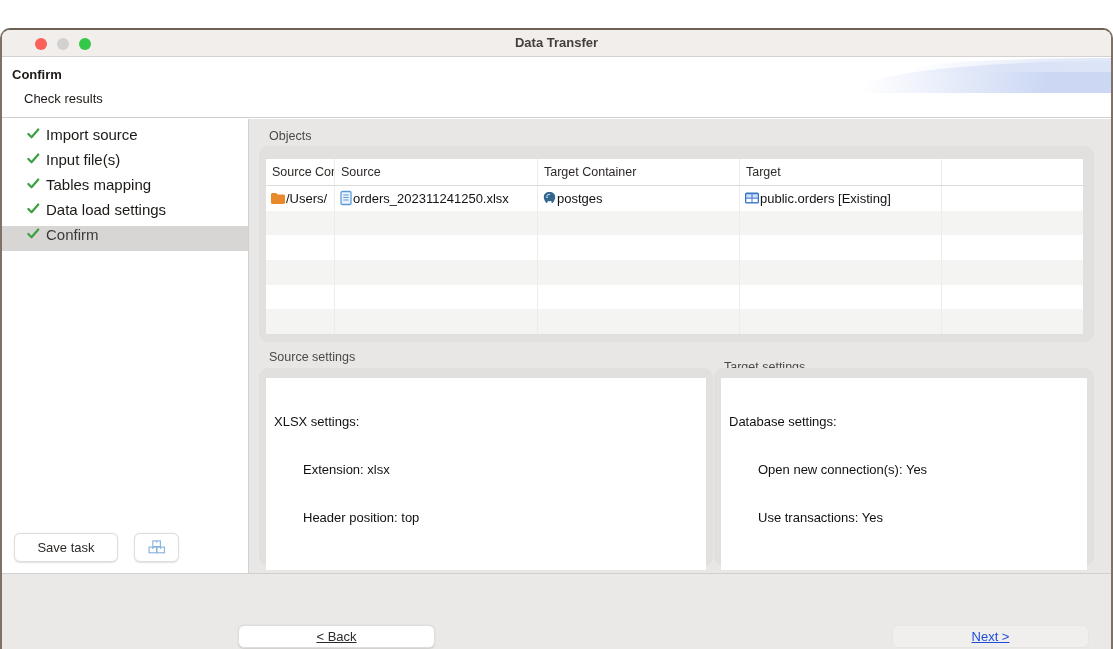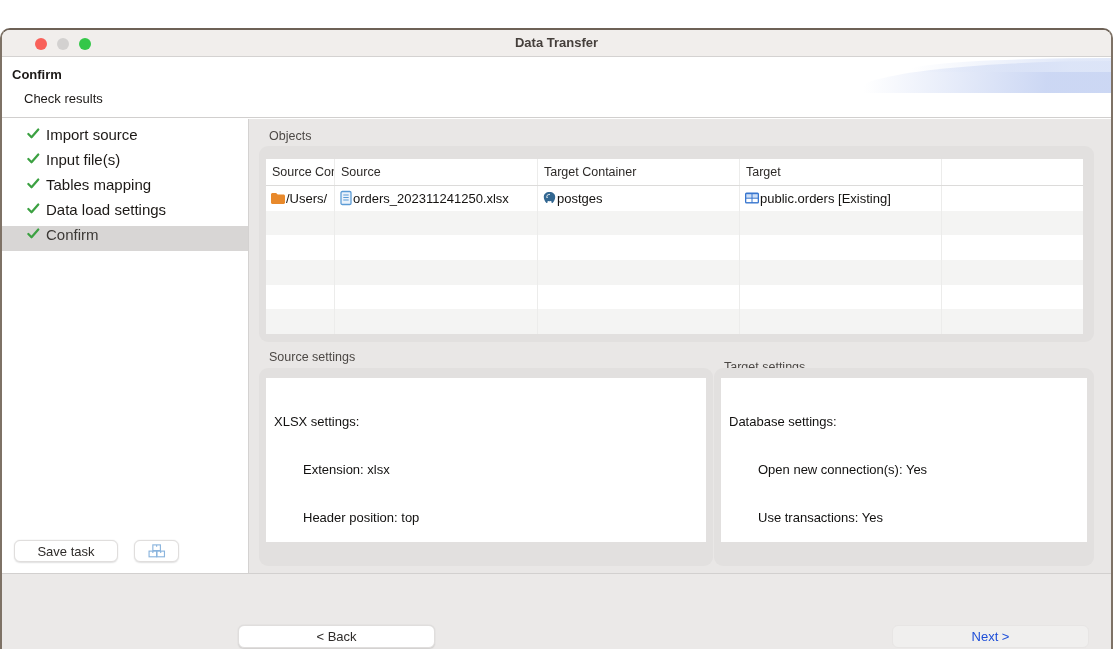--- a/index.html
+++ b/index.html
@@ -34,21 +34,21 @@
     border-top-left-radius:100% 100%; }
   
   .main { position:absolute; left:0; top:89px; right:0; bottom:102px; display:flex; }
   .sidebar { position:relative; width:247px; background:#fff; border-right:1px solid #d4d2d1; }
   .steps { padding-top:7px; }
   .step { display:flex; height:25px; padding-left:24px; font-size:15px; color:#1c1916; cursor:default; }
   .step.active { background:#d8d6d5; color:#3c3936; }
   .step svg { margin-right:5px; flex:0 0 auto; }
   .sb-buttons { position:absolute; left:12px; bottom:11px; display:flex; gap:16px; }
   .btn {
-    height:22px; background:#fff; border:1px solid #e0dedd; border-radius:6px;
+    height:29px; background:#fff; border:1px solid #e0dedd; border-radius:6px;
     font-size:13px; color:#2e2b29; font-family:inherit;
     box-shadow:0 0.5px 1.5px rgba(0,0,0,.12); display:inline-flex; align-items:center; justify-content:center;
   }
   .btn-save { width:104px; }
   .btn-icon { width:45px; }
   
   .content { position:relative; flex:1; background:#e9e7e6; }
   .group-label { position:absolute; font-size:12.5px; color:#4c4845; }
   .lbl-objects { left:20px; top:10px; }
   .lbl-source  { left:20px; top:231px;text-align:center; }
@@ -59,27 +59,27 @@
   .grp-target  { left:465px; top:249px; width:380px; height:198px; }
   
   .table { position:absolute; left:7px; top:13px; width:817px; height:175px; background:#fff; display:flex; flex-direction:column; font-size:12.5px; }
   .thead { display:flex; height:27px; border-bottom:1px solid #dcdbda; color:#2d2a28; }
   .th { display:flex; align-items:center; padding-left:6px; border-right:1px solid #ececeb; overflow:hidden; white-space:nowrap; }
   .trow { display:flex; flex:1; }
   .trow.stripe { background:#f4f4f3; }
   .td { display:flex; align-items:center; padding-left:4px; border-right:1px solid #ececeb; overflow:hidden; white-space:nowrap; font-size:13px; color:#151311; }
   .c0 { width:69px; flex:none; } .c1 { width:203px; flex:none; } .c2 { width:202px; flex:none; } .c3 { width:202px; flex:none; } .c4 { flex:1; border-right:none !important; }
   
-  .settings-box { position:absolute; left:7px; top:10px; right:7px; height:164px; background:#fff; overflow:hidden;
+  .settings-box { position:absolute; left:7px; top:10px; right:7px; height:192px; background:#fff; overflow:hidden;
     font-size:13px; color:#121110; line-height:16px; padding:4px 0 0 8px; white-space:pre; }
   .set-line { padding-left:29px; }
   .set-title { padding-left:0; }
   
   .bottombar { position:absolute; left:0; right:0; bottom:0; height:102px; background:#ebe9e8; border-top:1px solid #d2d0cf; }
-  .footer-btn { position:absolute; top:51px; width:197px; height:23px; }
+  .footer-btn { position:absolute; top:51px; width:197px; height:23px;text-decoration:underline; }
   .fb-back    { left:236px; }
   .fb-proceed { left:454px; }
   .fb-cancel  { left:672px; }
   .fb-next    { left:890px; background:#f0efee; color:#1d4ed8; border-color:#e7e5e4; box-shadow:none; }
 </style>
 </head>
 <body>
 
 <div class="window">
 

